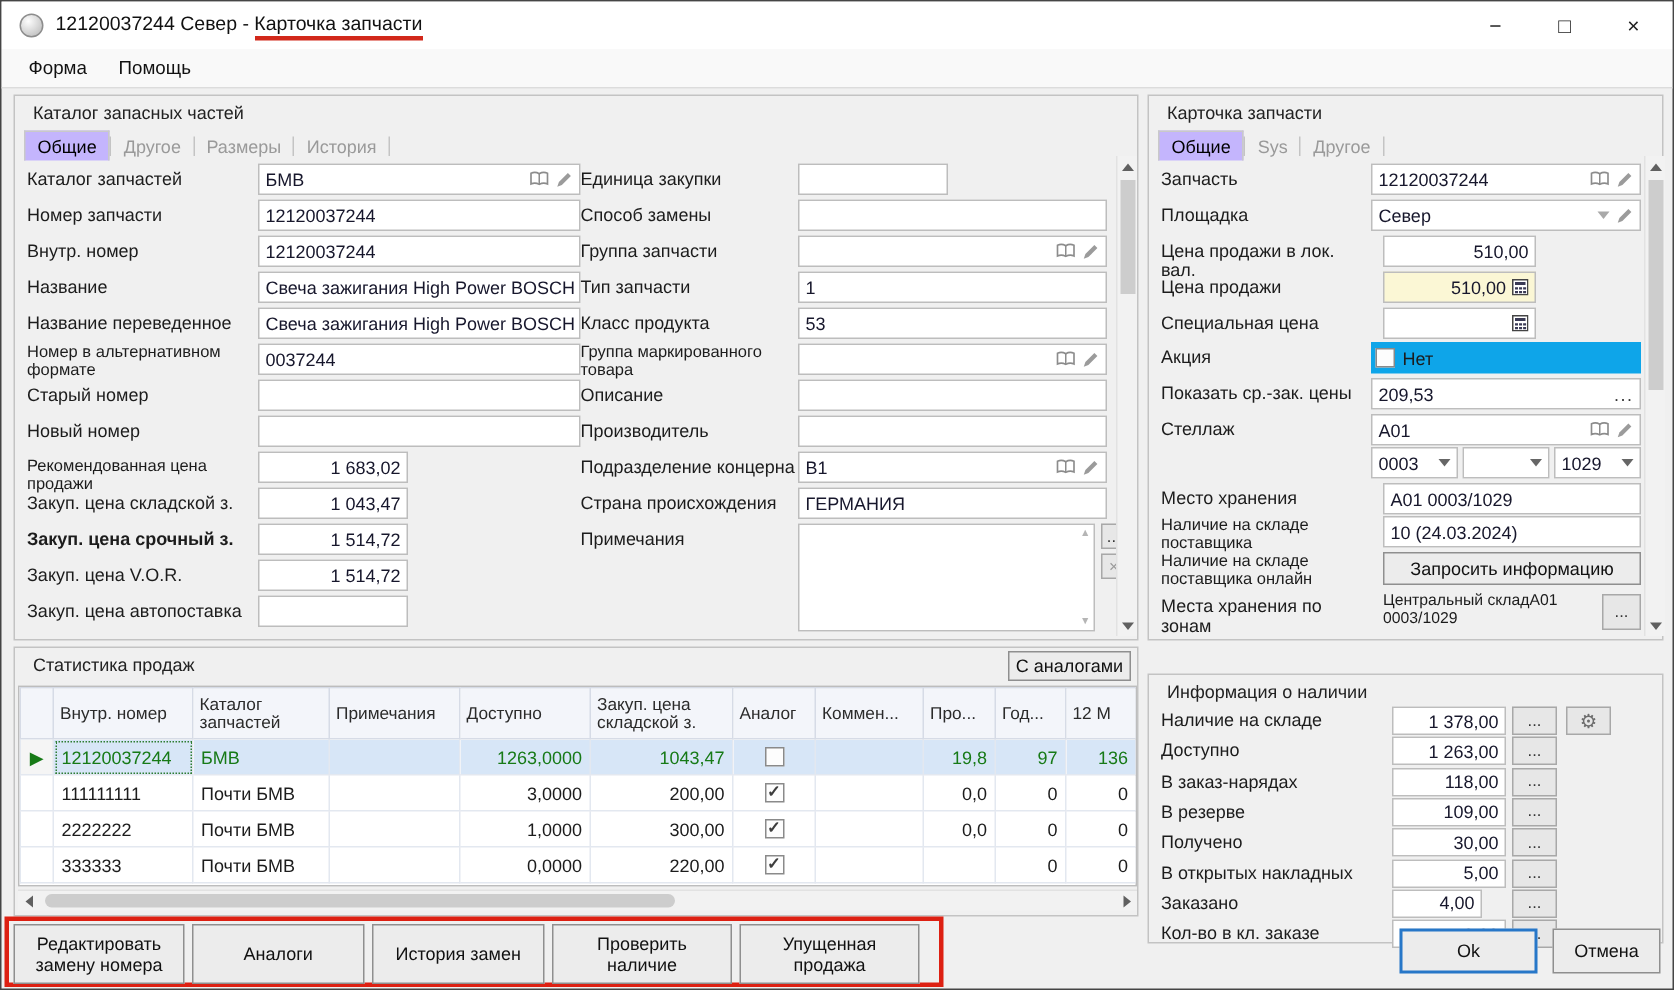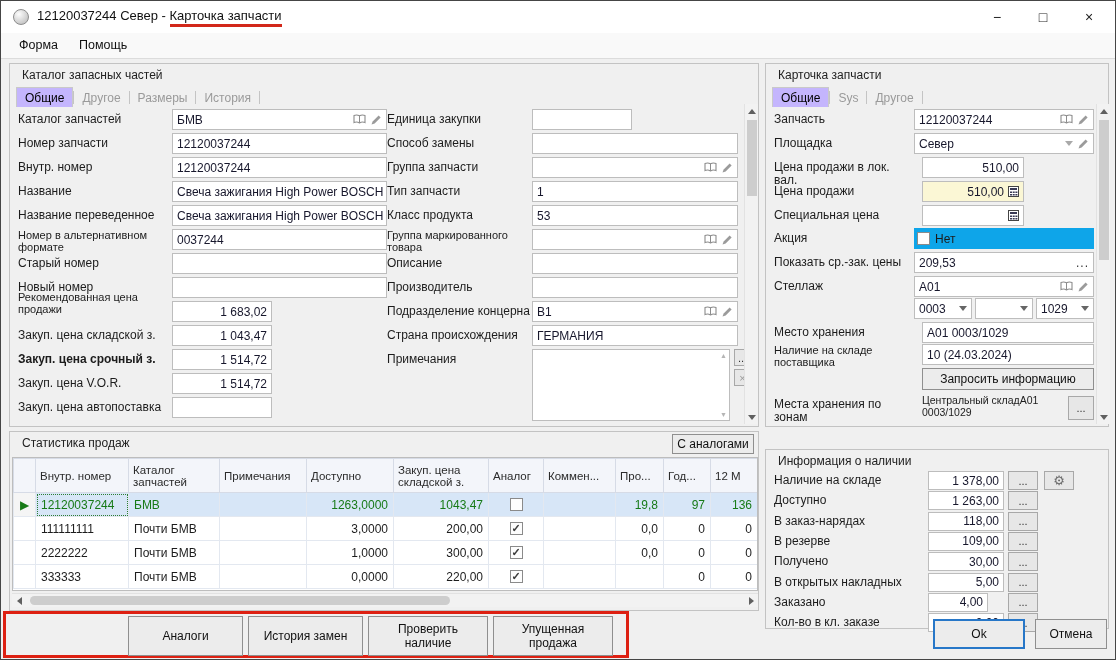--- a/index.html
+++ b/index.html
@@ -152,21 +152,21 @@
         <span class="fval">0037244</span>
       </div>
       <div class="flabel" style="left: 8px; width: 150px; top: 193px;">Старый номер</div>
       <div class="fbox" style="left: 162px; top: 189px; width: 215px;">
         <span class="fval"></span>
       </div>
       <div class="flabel" style="left: 8px; width: 150px; top: 217px;">Новый номер</div>
       <div class="fbox" style="left: 162px; top: 213px; width: 215px;">
         <span class="fval"></span>
       </div>
-      <div class="flabel sm" style="left: 8px; width: 150px; top: 228px;">Рекомендованная цена продажи</div>
+      <div class="flabel sm" style="left: 8px; width: 150px; top: 242px;">Рекомендованная цена продажи</div>
       <div class="fbox num" style="left: 162px; top: 237px; width: 100px;">
         <span class="fval">1 683,02</span>
       </div>
       <div class="flabel" style="left: 8px; width: 150px; top: 265px;">Закуп. цена складской з.</div>
       <div class="fbox num" style="left: 162px; top: 261px; width: 100px;">
         <span class="fval">1 043,47</span>
       </div>
       <div class="flabel" style="left: 8px; width: 150px; top: 289px; font-weight: bold;">Закуп. цена срочный з.</div>
       <div class="fbox num" style="left: 162px; top: 285px; width: 100px;">
         <span class="fval">1 514,72</span>
@@ -401,20 +401,21 @@
         </span>
       </div>
       <div class="flabel" style="left: 8px; width: 138px; top: 262px;">Место хранения</div>
       <div class="fbox" style="left: 156px; top: 258px; width: 172px;">
         <span class="fval">A01 0003/1029</span>
       </div>
       <div class="flabel sm" style="left: 8px; width: 138px; top: 281px;">Наличие на складе поставщика</div>
       <div class="fbox" style="left: 156px; top: 280px; width: 172px;">
         <span class="fval">10 (24.03.2024)</span>
       </div>
+      <div class="flabel sm" style="left: 8px; width: 138px; top: 305px;">Наличие на складе поставщика онлайн</div>
       <div class="pushbtn" style="left: 156px; top: 304px; width: 172px; height: 22px;">Запросить информацию</div>
       <div class="flabel" style="left: 8px; width: 138px; top: 334px;">Места хранения по зонам</div>
       <div class="zone-text" style="left: 156px; top: 330px; width: 140px;"><span>Центральный  складA01</span><br><span>0003/1029</span></div>
       <div class="minibtn" style="left: 302px; top: 332px; width: 26px; height: 24px;">...</div>
       <div class="vscroll" style="left: 330px; top: 40px; height: 320px;">
         <span class="sarr" style="top: 0px;">
           <span class="tri-up"></span>
         </span>
         <span class="sarr" style="top: 306px;">
           <span class="tri-dn"></span>
@@ -580,17 +581,18 @@
         <span class="fval">0,00</span>
       </div>
       <div class="minibtn" style="left: 242px; top: 163.1px; width: 30px; height: 19px;">...</div>
     </div>
 
   <div id="bottombar"></div>
   <div class="btn ok" style="left:932px;top:618px;width:92px;height:30px;">Ok</div>
   <div class="btn" style="left:1034px;top:618px;width:72px;height:30px;">Отмена</div>
   <div class="annot-rect" style="left:2px;top:610px;width:626px;height:47px;"></div>
 
+<div class="btn" style="left: 8px; top: 615px; width: 114px; height: 40px; padding: 0px 6px;">Редактировать замену номера</div>
     <div class="btn" style="left: 127px; top: 615px; width: 115px; height: 40px; padding: 0px 6px;">Аналоги</div>
     <div class="btn" style="left: 247px; top: 615px; width: 115px; height: 40px; padding: 0px 6px;">История замен</div>
     <div class="btn" style="left: 367px; top: 615px; width: 120px; height: 40px; padding: 0px 6px;">Проверить наличие</div>
     <div class="btn" style="left: 492px; top: 615px; width: 120px; height: 40px; padding: 0px 6px;">Упущенная продажа</div>
   </div>
 
 </body></html>

